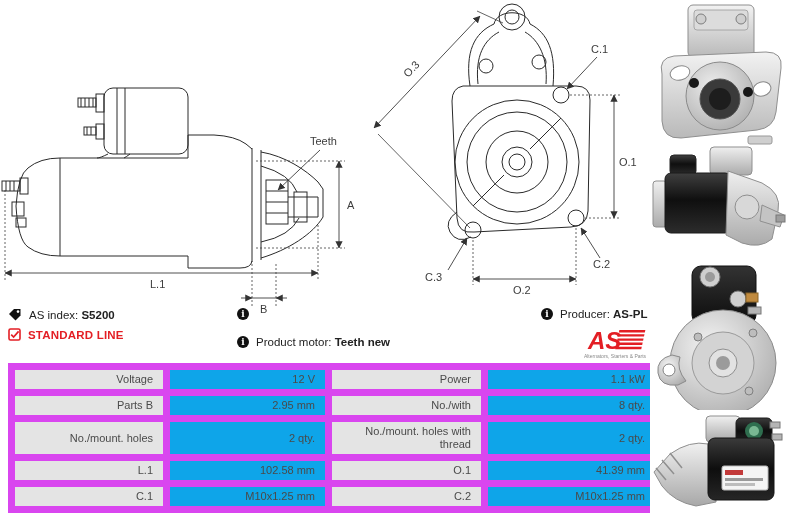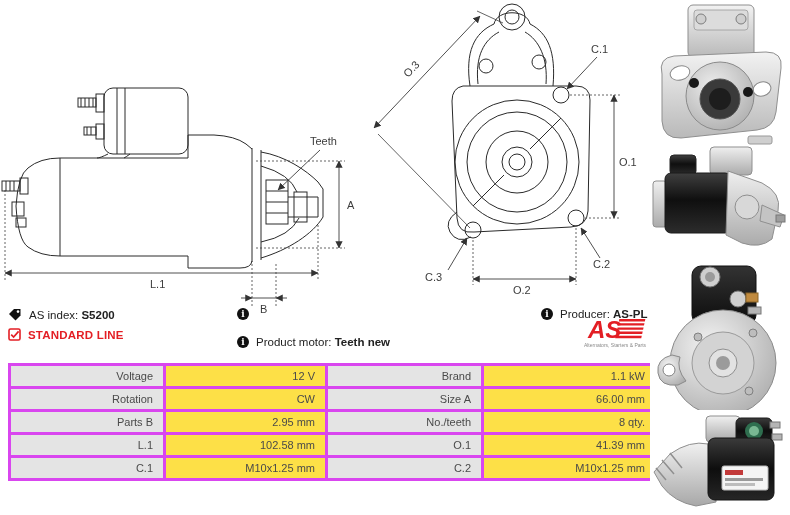--- a/index.html
+++ b/index.html
@@ -23,25 +23,25 @@
     display:inline-flex; align-items:center; justify-content:center; flex:0 0 auto;
   }
   .standard-line { color:#e31e24; font-weight:bold; letter-spacing:.2px; }
   .as-logo { position:absolute; }
   
   table.spec {
     position:absolute; left:8px; top:363px; width:647px;
     border-collapse:collapse; table-layout:fixed; font-size:11px; color:#4a4a4a;
   }
   table.spec td {
-    border:3px solid #d946ef; vertical-align:middle; text-align:right;
+    border:7px solid #d946ef; vertical-align:middle; text-align:right;
     padding:3px 10px 3px 26px; line-height:13px;
   }
   table.spec td.lbl { background:#e4e4e4; }
-  table.spec td.val { background:#fde047; padding-left:10px; }
+  table.spec td.val { background:#0ea5e9; padding-left:10px; }
   table.spec tr { height:23px; }
   table.spec tr.tall { height:34px; }
   
   .photos { position:absolute; left:650px; top:0; width:140px; height:515px;
             display:flex; flex-direction:column; background:#fff; }
   .photo { flex:0 0 auto; }
   .photo svg { display:block; }
 </style>
 </head>
 <body>
@@ -223,21 +223,21 @@
   <div class="info-item" style="left:237px;top:336px;">
     <span class="info-icon">i</span>
     <span><span>Product motor:</span>&nbsp;<b>Teeth new</b></span>
   </div>
 
   <div class="info-item" style="left:541px;top:308px;">
     <span class="info-icon">i</span>
     <span><span>Producer:</span>&nbsp;<b>AS-PL</b></span>
   </div>
 
-  <div class="as-logo" style="left:580px;top:316px;width:70px;height:34px;text-align:center;">
+  <div class="as-logo" style="left:580px;top:327px;width:70px;height:34px;text-align:center;">
     <svg width="70" height="34" viewBox="0 0 70 34">
       <g transform="skewX(-12)">
         <rect x="40" y="3" width="26" height="2.4" fill="#e31e24"></rect>
         <rect x="40" y="7.2" width="26" height="2.4" fill="#e31e24"></rect>
         <rect x="40" y="11.4" width="26" height="2.4" fill="#e31e24"></rect>
         <rect x="40" y="15.6" width="26" height="2.4" fill="#e31e24"></rect>
         <rect x="40" y="19.8" width="26" height="2.4" fill="#e31e24"></rect>
       </g>
       <text x="8" y="22" font-family="Liberation Sans, sans-serif" font-size="24" font-weight="bold" font-style="italic" fill="#e31e24">AS</text>
       <text x="35" y="31" text-anchor="middle" font-family="Liberation Sans, sans-serif" font-size="5" fill="#8a8a8a">Alternators, Starters &amp; Parts</text>
@@ -248,34 +248,34 @@
     <colgroup>
         <col style="width:155px">
         <col style="width:162px">
         <col style="width:156px">
         <col style="width:174px">
       </colgroup>
     <tbody>
       <tr>
         <td class="lbl">Voltage</td>
         <td class="val">12 V</td>
-        <td class="lbl">Brand</td>
+        <td class="lbl">Power</td>
         <td class="val">1.1 kW</td>
-      </tr>
-      <tr>
-        <td class="lbl">Rotation</td>
-        <td class="val">CW</td>
-        <td class="lbl">Size A</td>
-        <td class="val">66.00 mm</td>
       </tr>
       <tr>
         <td class="lbl">Parts B</td>
         <td class="val">2.95 mm</td>
-        <td class="lbl">No./teeth</td>
+        <td class="lbl">No./with</td>
         <td class="val">8 qty.</td>
+      </tr>
+      <tr class="tall">
+        <td class="lbl">No./mount. holes</td>
+        <td class="val">2 qty.</td>
+        <td class="lbl">No./mount. holes with thread</td>
+        <td class="val">2 qty.</td>
       </tr>
       <tr>
         <td class="lbl">L.1</td>
         <td class="val">102.58 mm</td>
         <td class="lbl">O.1</td>
         <td class="val">41.39 mm</td>
       </tr>
       <tr>
         <td class="lbl">C.1</td>
         <td class="val">M10x1.25 mm</td>

